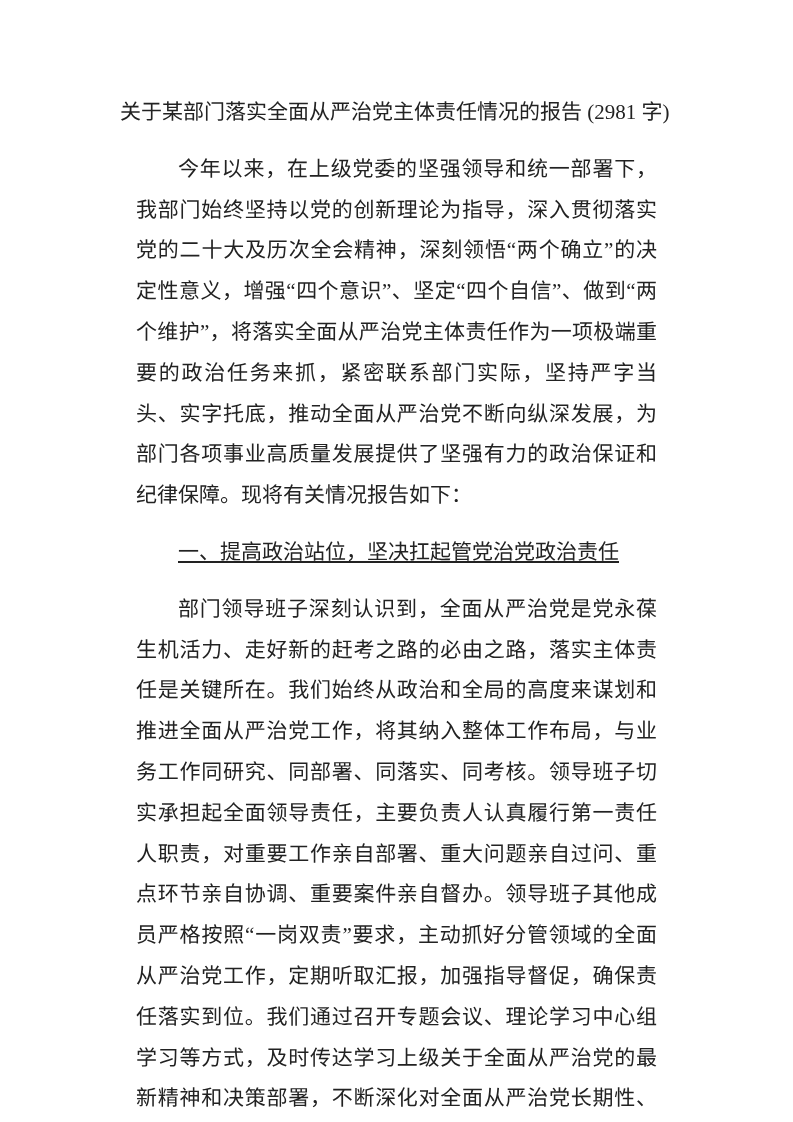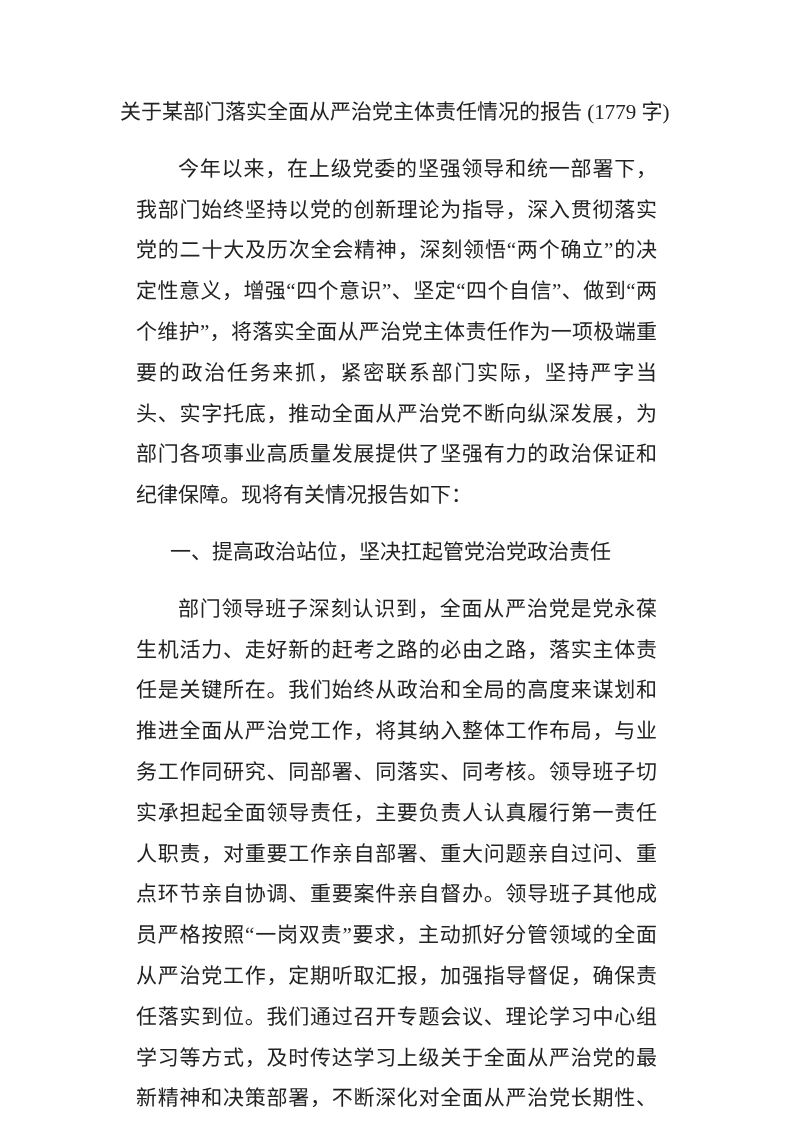--- a/index.html
+++ b/index.html
@@ -30,29 +30,30 @@
     white-space: nowrap;
   }
   .doc-para {
     margin: 16px;
     text-align: justify;
     text-justify: inter-ideograph;
     text-indent: 2em;
     text-align-last: left;
   }
   .doc-heading {
-    margin: 8px;
+    margin: 16px;
     font-weight: normal;
     text-indent: 2em;
+    text-decoration: underline;
   }
 </style>
 </head>
 <body>
 
 <div class="page">
-  <p class="doc-title">关于某部门落实全面从严治党主体责任情况的报告 (1779 字)</p>
+  <p class="doc-title">关于某部门落实全面从严治党主体责任情况的报告 (2981 字)</p>
 
   <p class="doc-para">今年以来，在上级党委的坚强领导和统一部署下，我部门始终坚持以党的创新理论为指导，深入贯彻落实党的二十大及历次全会精神，深刻领悟“两个确立”的决定性意义，增强“四个意识”、坚定“四个自信”、做到“两个维护”，将落实全面从严治党主体责任作为一项极端重要的政治任务来抓，紧密联系部门实际，坚持严字当头、实字托底，推动全面从严治党不断向纵深发展，为部门各项事业高质量发展提供了坚强有力的政治保证和纪律保障。现将有关情况报告如下：</p>
 
   <p class="doc-heading">一、提高政治站位，坚决扛起管党治党政治责任</p>
 
   <p class="doc-para">部门领导班子深刻认识到，全面从严治党是党永葆生机活力、走好新的赶考之路的必由之路，落实主体责任是关键所在。我们始终从政治和全局的高度来谋划和推进全面从严治党工作，将其纳入整体工作布局，与业务工作同研究、同部署、同落实、同考核。领导班子切实承担起全面领导责任，主要负责人认真履行第一责任人职责，对重要工作亲自部署、重大问题亲自过问、重点环节亲自协调、重要案件亲自督办。领导班子其他成员严格按照“一岗双责”要求，主动抓好分管领域的全面从严治党工作，定期听取汇报，加强指导督促，确保责任落实到位。我们通过召开专题会议、理论学习中心组学习等方式，及时传达学习上级关于全面从严治党的最新精神和决策部署，不断深化对全面从严治党长期性、复杂性、</p>
 </div>
 
 </body></html>

